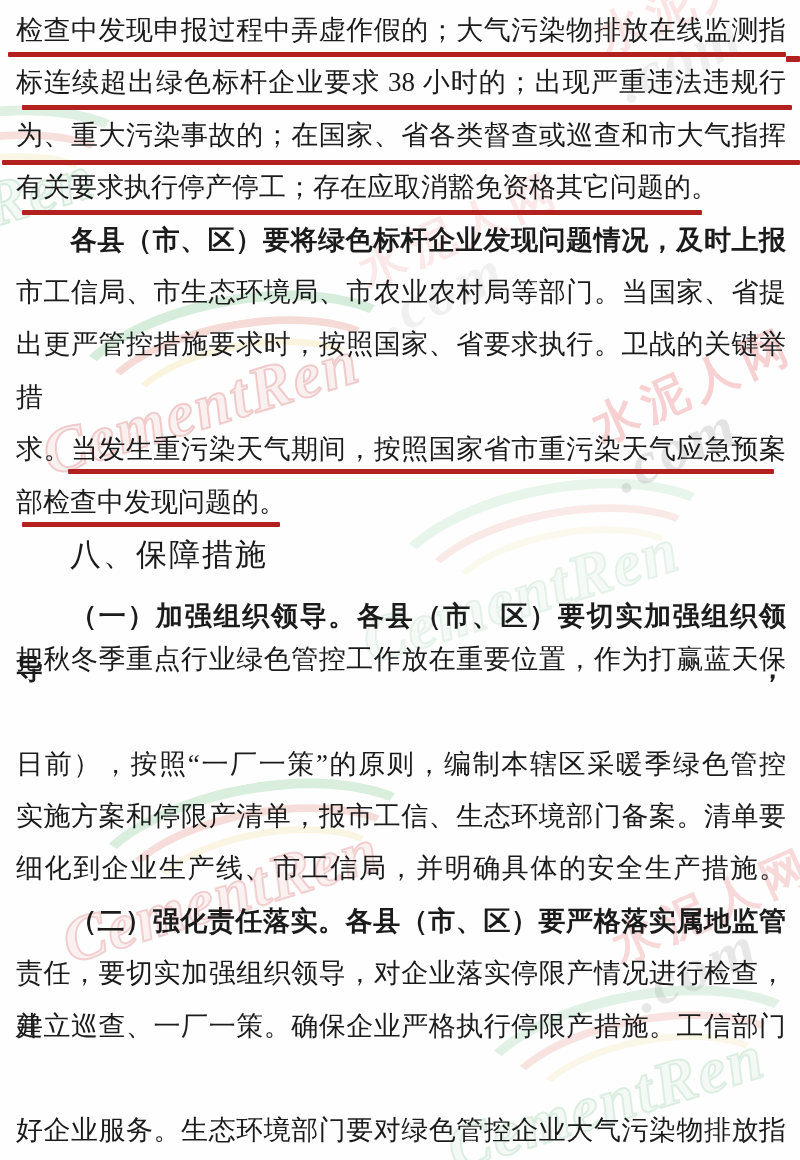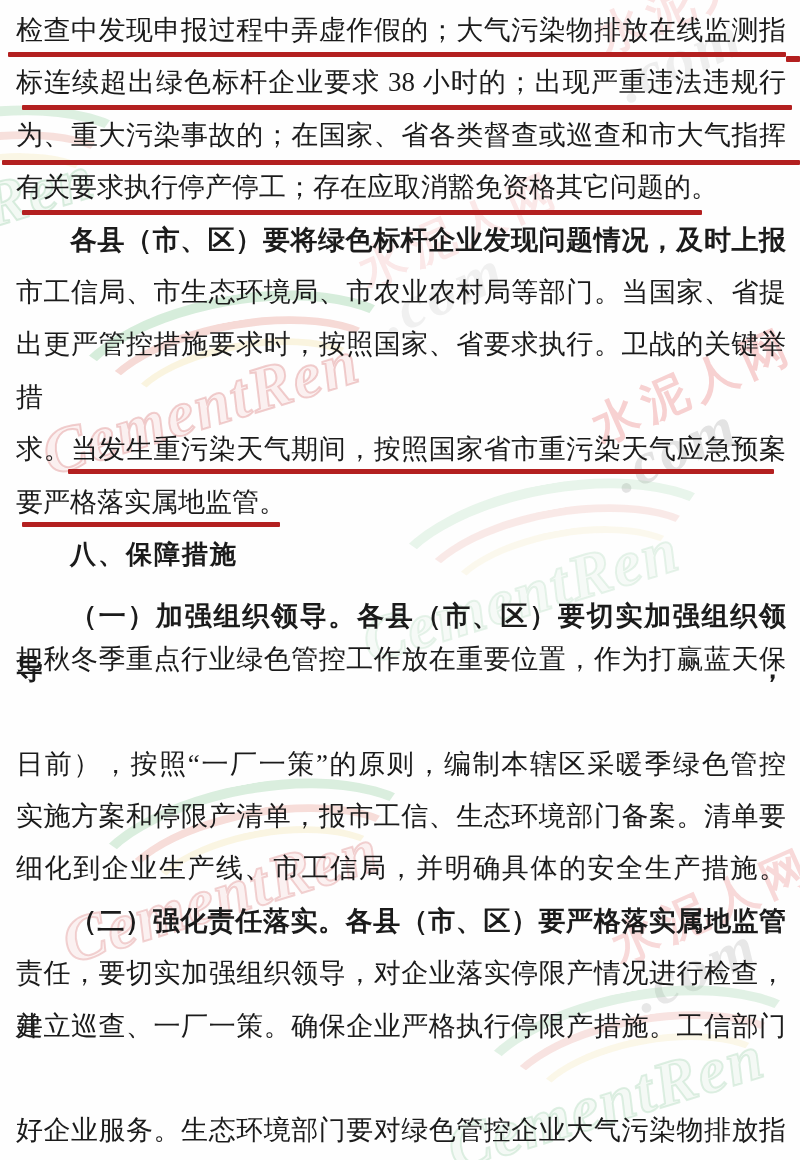--- a/index.html
+++ b/index.html
@@ -41,21 +41,21 @@
   .line{
     position:absolute;left:16px;width:770px;height:53px;line-height:53px;
     font-size:27px;color:#1b1b1b;white-space:nowrap;
     font-weight:500;
   }
   .line.j{
     white-space:normal;text-align:justify;text-align-last:justify;
     text-justify:inter-character;
   }
   .line.ind{text-indent:54px;font-weight:bold;}
-  .line.hd{font-weight:bold;font-size:26px;letter-spacing:2px;
+  .line.hd{font-weight:normal;font-size:31px;letter-spacing:2px;
     font-family:"Liberation Sans","DejaVu Sans",sans-serif;}
 
   
   .redline{position:absolute;z-index:3;background:#b32020;border-radius:1px;}
 </style>
 </head>
 <body>
 
 <div id="page">
   <div id="wm-layer">
@@ -118,21 +118,21 @@
     </div>
   <div id="doc">
       <div class="line j" style="top: 4px;">检查中发现申报过程中弄虚作假的；大气污染物排放在线监测指</div>
       <div class="line j" style="top: 56.4px;">标连续超出绿色标杆企业要求 38 小时的；出现严重违法违规行</div>
       <div class="line j" style="top: 108.8px;">为、重大污染事故的；在国家、省各类督查或巡查和市大气指挥</div>
       <div class="line" style="top: 161.2px;">有关要求执行停产停工；存在应取消豁免资格其它问题的。</div>
       <div class="line j ind" style="top: 213.6px;">各县（市、区）要将绿色标杆企业发现问题情况，及时上报</div>
       <div class="line j" style="top: 266px;">市工信局、市生态环境局、市农业农村局等部门。当国家、省提</div>
       <div class="line j" style="top: 318.4px;">出更严管控措施要求时，按照国家、省要求执行。卫战的关键举措</div>
       <div class="line j" style="top: 423.2px;">求。当发生重污染天气期间，按照国家省市重污染天气应急预案</div>
-      <div class="line" style="top: 475.6px;">要严格落实属地监管。</div>
+      <div class="line" style="top: 475.6px;">部检查中发现问题的。</div>
       <div class="line ind hd" style="top: 528px;">八、保障措施</div>
       <div class="line j ind" style="top: 590px;">（一）加强组织领导。各县（市、区）要切实加强组织领导，</div>
       <div class="line j" style="top: 632.8px;">把秋冬季重点行业绿色管控工作放在重要位置，作为打赢蓝天保</div>
       <div class="line j" style="top: 737.6px;">日前），按照“一厂一策”的原则，编制本辖区采暖季绿色管控</div>
       <div class="line j" style="top: 790px;">实施方案和停限产清单，报市工信、生态环境部门备案。清单要</div>
       <div class="line j" style="top: 842.4px;">细化到企业生产线、市工信局，并明确具体的安全生产措施。</div>
       <div class="line j ind" style="top: 894.8px;">（二）强化责任落实。各县（市、区）要严格落实属地监管</div>
       <div class="line j" style="top: 947.2px;">责任，要切实加强组织领导，对企业落实停限产情况进行检查，并</div>
       <div class="line j" style="top: 999.6px;">建立巡查、一厂一策。确保企业严格执行停限产措施。工信部门</div>
       <div class="line j" style="top: 1104.4px;">好企业服务。生态环境部门要对绿色管控企业大气污染物排放指</div>

